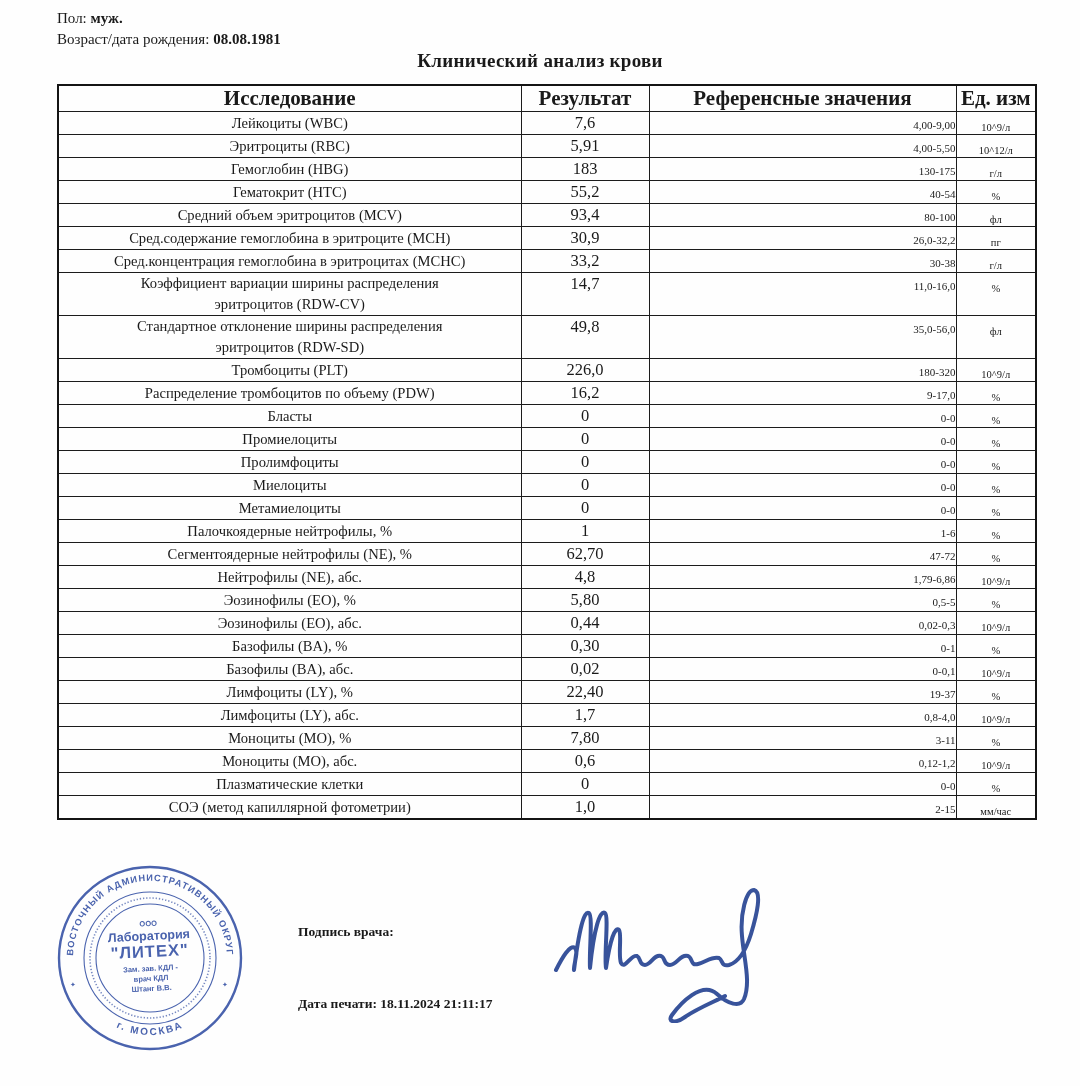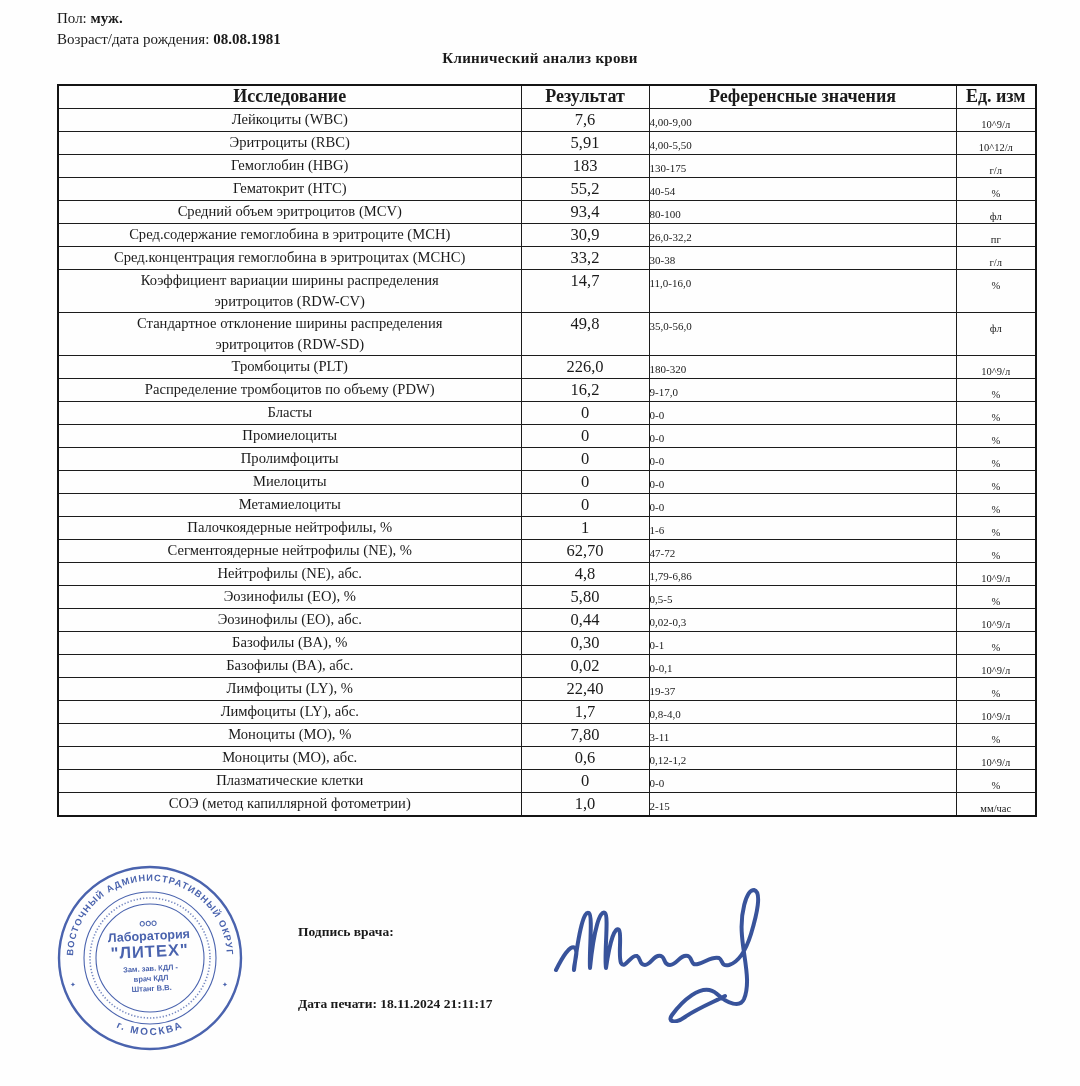--- a/index.html
+++ b/index.html
@@ -10,41 +10,41 @@
     height: 1086px;
     background: #fefefe;
     font-family: "Liberation Serif", "DejaVu Serif", serif;
     color: #1a1a1a;
     overflow: hidden;
   }
   .patient-block { position: absolute; left: 57px; top: 8px; font-size: 15px; line-height: 21px; }
   .patient-line .val { font-weight: bold; }
   .doc-title {
     position: absolute; left: 0; top: 50px; width: 1080px;
-    text-align: center; font-size: 15px; font-weight: bold; letter-spacing: 0.3px;
+    text-align: center; font-size: 19px; font-weight: bold; letter-spacing: 0.3px;
   }
   table.results {
     position: absolute; left: 57px; top: 84px;
     width: 978px; border-collapse: collapse; table-layout: fixed;
     border: 2px solid #141414;
   }
   table.results td, table.results th {
     border: 1.6px solid #1c1c1c;
     overflow: hidden;
   }
-  th.h-cell { font-size: 18px; font-weight: bold; height: 23px; text-align: center; }
+  th.h-cell { font-size: 21px; font-weight: bold; height: 23px; text-align: center; }
   td.c-name {
     font-size: 14.6px; text-align: center; vertical-align: middle;
     height: 23px; white-space: pre-line; line-height: 21px; padding: 0 2px;
   }
   td.c-result {
     font-size: 16.5px; text-align: center; vertical-align: top; padding-top: 1px; line-height: 20px;
   }
   td.c-result.bold { font-weight: normal; }
-  td.c-ref { font-size: 11px; text-align: left; vertical-align: top; padding-top: 7px; line-height: 13px; }
+  td.c-ref { font-size: 11px; text-align: right; vertical-align: top; padding-top: 7px; line-height: 13px; }
   td.c-unit { font-size: 10.5px; text-align: center; vertical-align: top; padding-top: 10px; line-height: 12px; }
   .footer { position: absolute; left: 0; top: 856px; width: 1080px; height: 230px; }
   .stamp { position: absolute; left: 54px; top: 6px; width: 192px; height: 192px; opacity: 0.93; }
   .sign-label {
     position: absolute; left: 298px; top: 68px;
     font-size: 13.5px; font-weight: bold;
   }
   .date-label {
     position: absolute; left: 298px; top: 140px;
     font-size: 13.5px; font-weight: bold;

